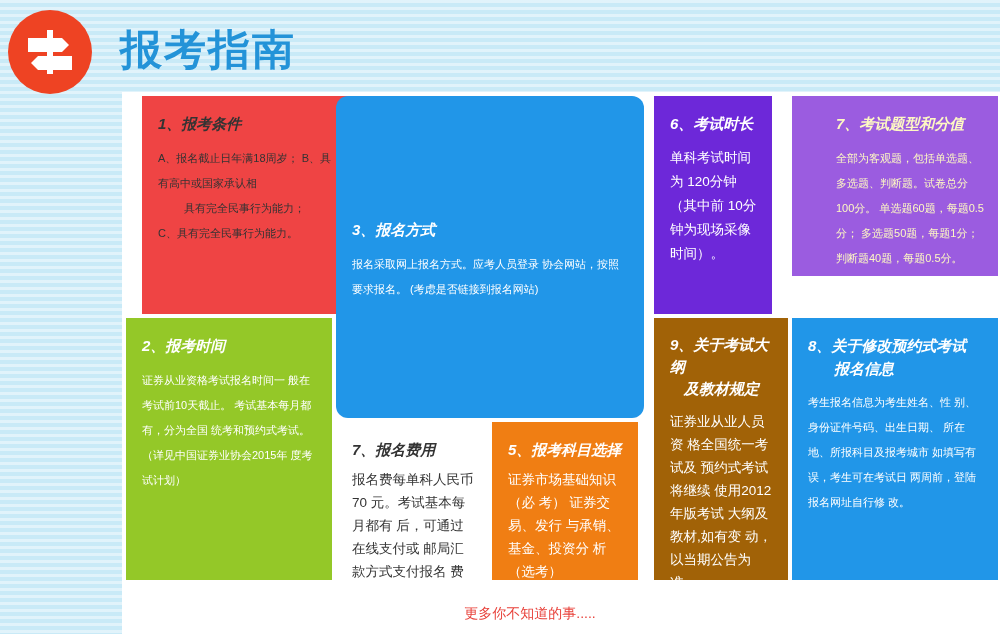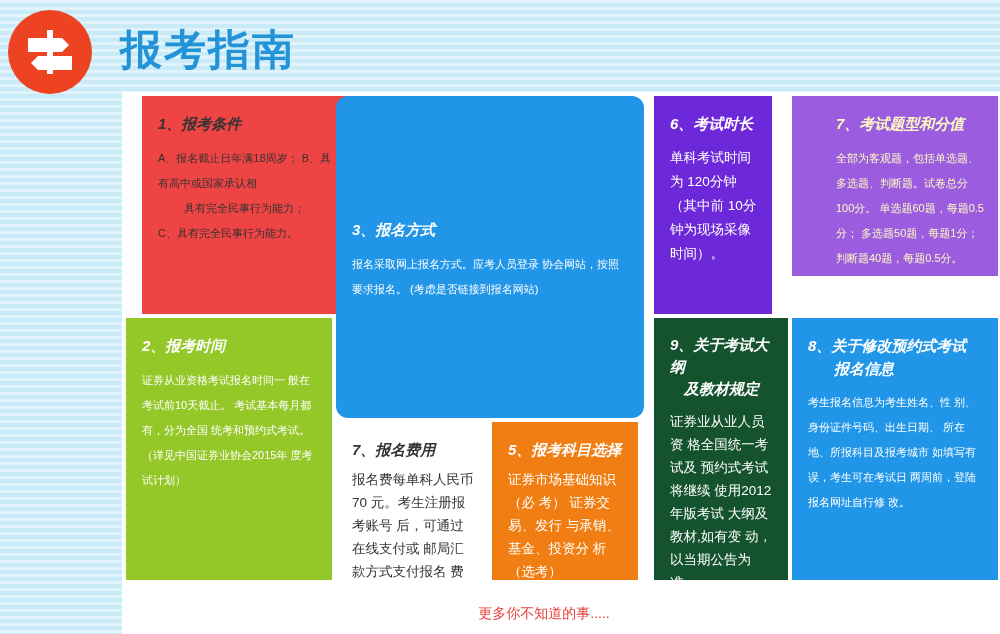--- a/index.html
+++ b/index.html
@@ -128,33 +128,33 @@
   #card7 {
     left: 792px; top: 96px; width: 206px; height: 180px;
     background: #9b5ce0; color: #fef9c3; padding-left: 44px;
   }
   #card8 {
     left: 792px; top: 318px; width: 206px; height: 262px;
     background: #2196e8; color: #ffffff;
   }
   #card9 {
     left: 654px; top: 318px; width: 134px; height: 262px;
-    background: #14532d; color: #ffffff;
+    background: #a16207; color: #ffffff;
   }
   #card4 .title, #card5 .title { margin-bottom: 6px; }
   #card4 .body, #card5 .body, #card9 .body { font-size: 13.5px; line-height: 23px; }
   #card5 .title { color: #ffffff; }
   #card6 .body { font-size: 13.5px; line-height: 24px; }
   #card9 .title { line-height: 22px; }
   #card9 .title .l2 { display:block; padding-left: 14px; }
   #card8 .title .l2 { display:block; padding-left: 26px; }
 
   .footer-note {
     position: absolute;
-    left: 122px;
+    left: 108px;
     top: 598px;
     width: 844px;
     text-align: center;
     font-size: 14px;
     color: #e8413a;
     line-height: 30px;
   }
 </style>
 </head>
 <body>
@@ -208,21 +208,21 @@
           <span>协会网站，按照要求报名。</span>
           <span>(考虑是否链接到报名网站)</span>
         </div>
       </div>
     </div>
 
     <div class="card" id="card4">
       <div class="title">7、报名费用</div>
       <div class="body">
         <span>报名费每单科人民币70</span>
-        <span>元。考生注册报考账号</span>
+        <span>元。考试基本每月都有</span>
         <span>后，可通过在线支付或</span>
         <span>邮局汇款方式支付报名</span>
         <span>费用。</span>
       </div>
     </div>
 
     <div class="card" id="card5">
       <div class="title">5、报考科目选择</div>
       <div class="body">
         <span>证券市场基础知识（必</span>

